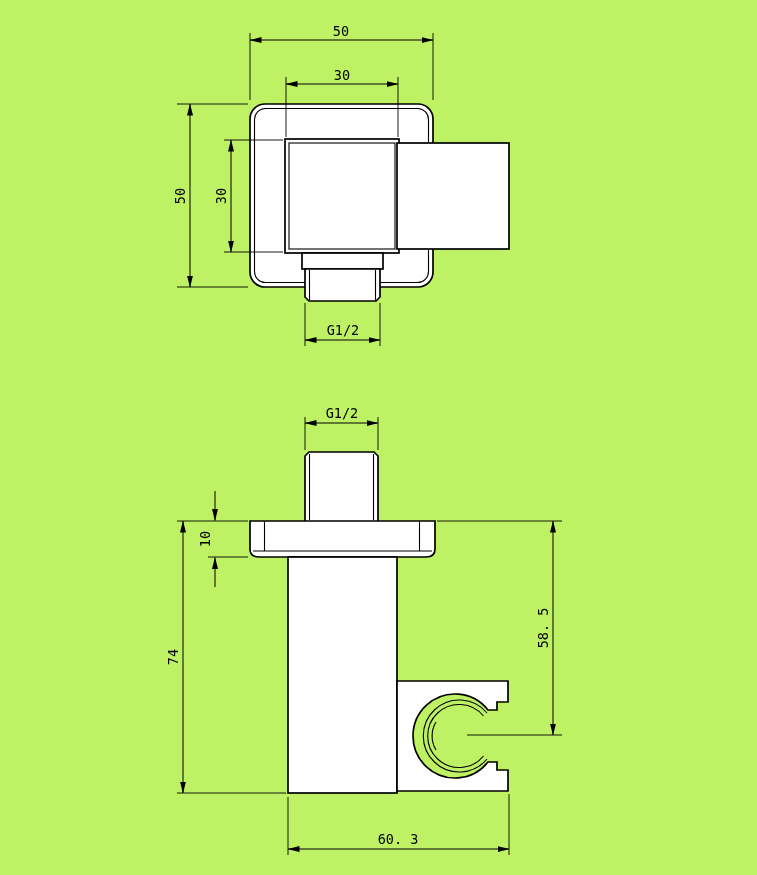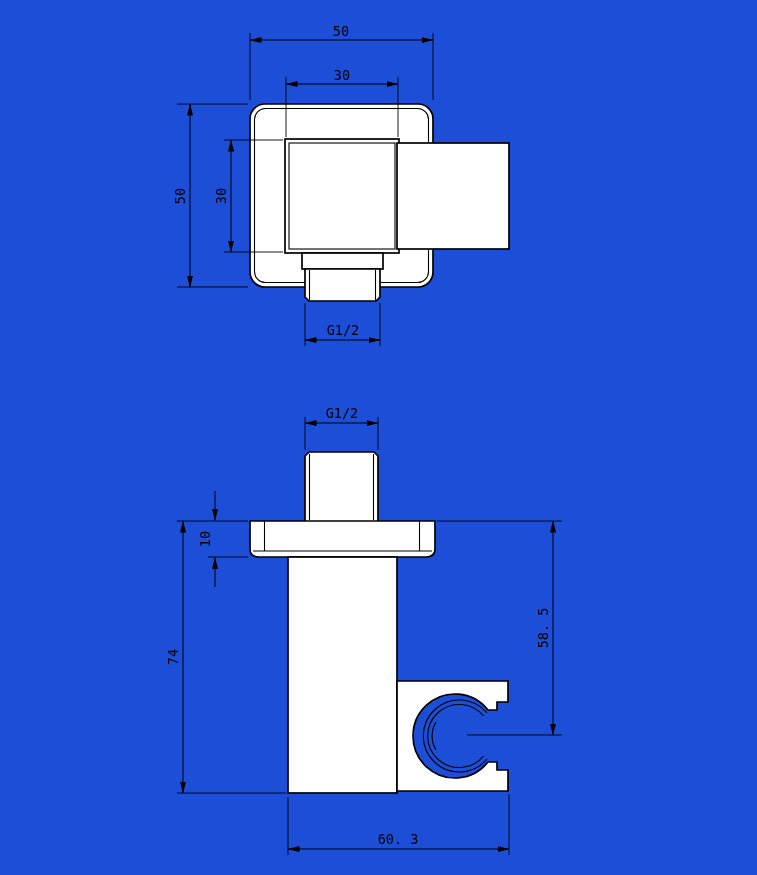--- a/index.html
+++ b/index.html
@@ -1,16 +1,16 @@
 <!DOCTYPE html>
 <html><head>
 <meta charset="utf-8">
 <style>
   html,body{margin:0;padding:0;background:#ffffff;}
-  .canvas{position:relative;width:757px;height:875px;background:#1d4ed8;overflow:hidden;
+  .canvas{position:relative;width:757px;height:875px;background:#bef264;overflow:hidden;
           font-family:"DejaVu Sans Mono", monospace;}
   svg{display:block;}
   .obj{stroke:#000;fill:#fff;stroke-width:1.7;}
   .obj-thin{stroke:#000;fill:none;stroke-width:1.1;}
   .dim{stroke:#000;fill:none;stroke-width:1;}
   .ext{stroke:#000;fill:none;stroke-width:0.9;}
   .dim-text{font-family:"DejaVu Sans Mono", monospace;font-size:13.5px;fill:#000;}
 </style>
 </head>
 <body>

